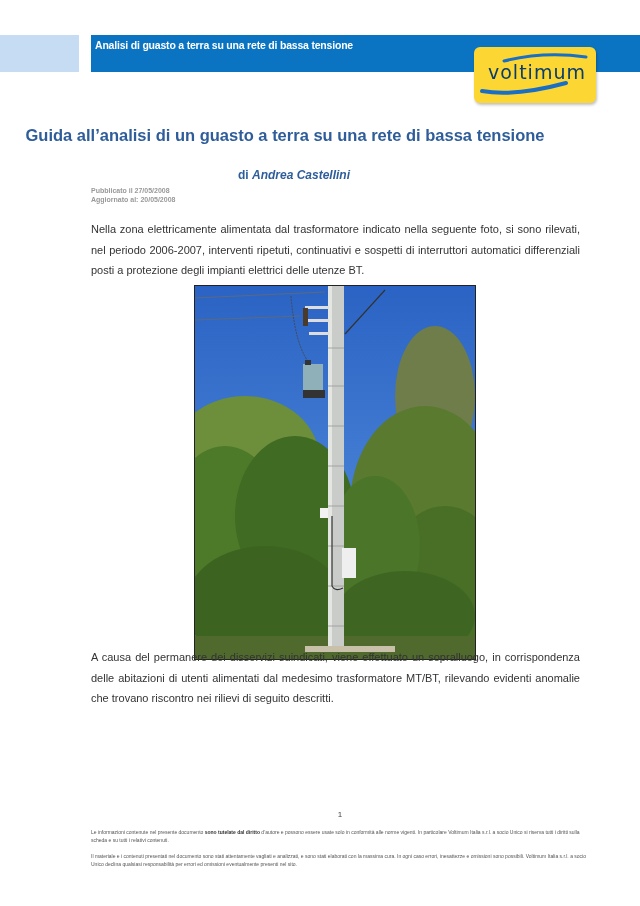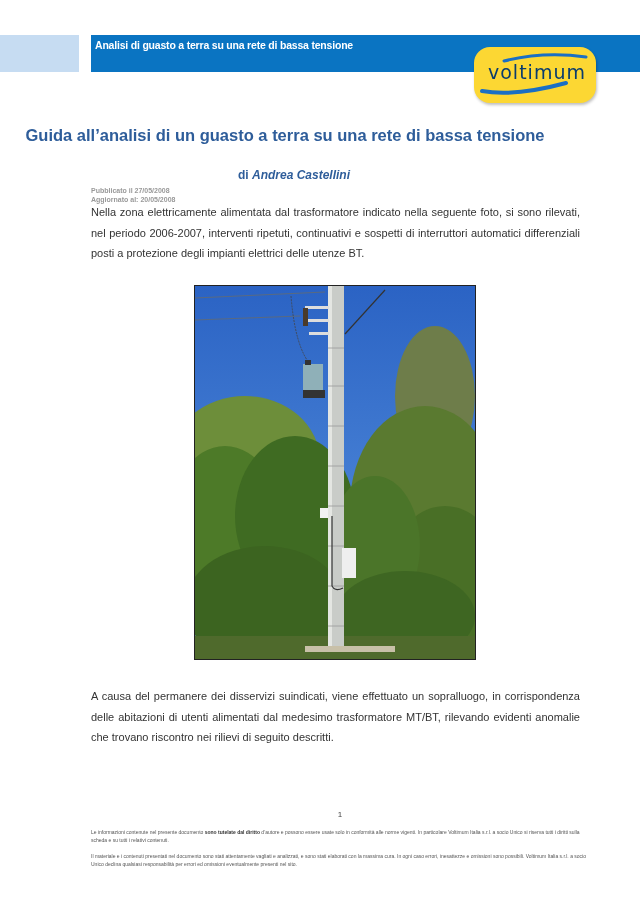--- a/index.html
+++ b/index.html
@@ -13,21 +13,21 @@
   .header-bar {
     position: absolute; left: 91px; top: 35px; width: 549px; height: 37px; background: #0a74c2;
   }
   .header-title {
     position: absolute; left: 95px; top: 39px; font-size: 10.5px; font-weight: bold; color: #ffffff;
     letter-spacing: -0.2px;
     text-align: center;
   }
   .logo {
     position: absolute; left: 474px; top: 47px; width: 122px; height: 56px; background: #fcd733;
-    border-radius: 16px; box-shadow: 1px 2px 3px rgba(0,0,0,0.25); overflow: hidden;
+    border-radius: 6px; box-shadow: 1px 2px 3px rgba(0,0,0,0.25); overflow: hidden;
   }
   .logo-text {
     position: absolute; left: 14px; top: 14px; font-family: "DejaVu Sans", sans-serif;
     font-size: 19px; color: #0a3c6e; letter-spacing: 1px;
   }
   .logo svg { position: absolute; left: 0; top: 0; }
   .doc-title {
     position: absolute; left: 0; width: 570px; top: 126px; text-align: center;
     font-size: 16.5px; font-weight: bold; color: #2e5d9a;
   }
@@ -37,22 +37,22 @@
   }
   .byline em { font-style: italic; }
   .meta {
     position: absolute; left: 91px; top: 186px; font-size: 7px; color: #999;
     line-height: 9px; font-weight: bold;
   }
   .para {
     position: absolute; left: 91px; width: 489px; font-size: 11px; line-height: 20.5px;
     color: #333; text-align: justify;
   }
-  .p1 { top: 202px; }
-  .p2 { top: 686px; }
+  .p1 { top: 219px; }
+  .p2 { top: 647px; }
   .photo {
     position: absolute; left: 194px; top: 285px; width: 282px; height: 375px;
     border: 1px solid #222; box-sizing: border-box; overflow: hidden;
     background: linear-gradient(180deg, #2e66c6 0%, #3b78d4 30%, #4a86dc 45%, #3c6a2a 60%, #2f5a1e 100%);
   }
   .page-num {
     position: absolute; left: 0; width: 680px; top: 810px; text-align: center; font-size: 8px; color: #444;
   }
   .footer {
     position: absolute; left: 91px; width: 495px; font-size: 5px; line-height: 7.5px; color: #555;

